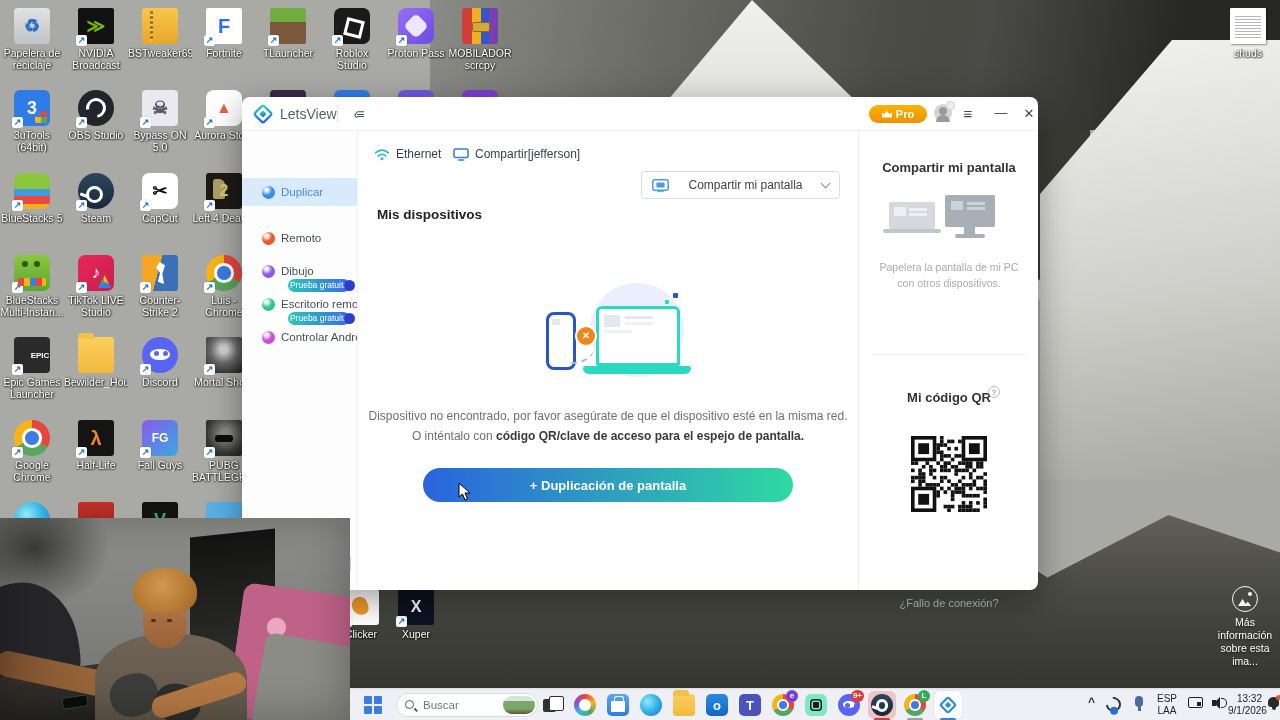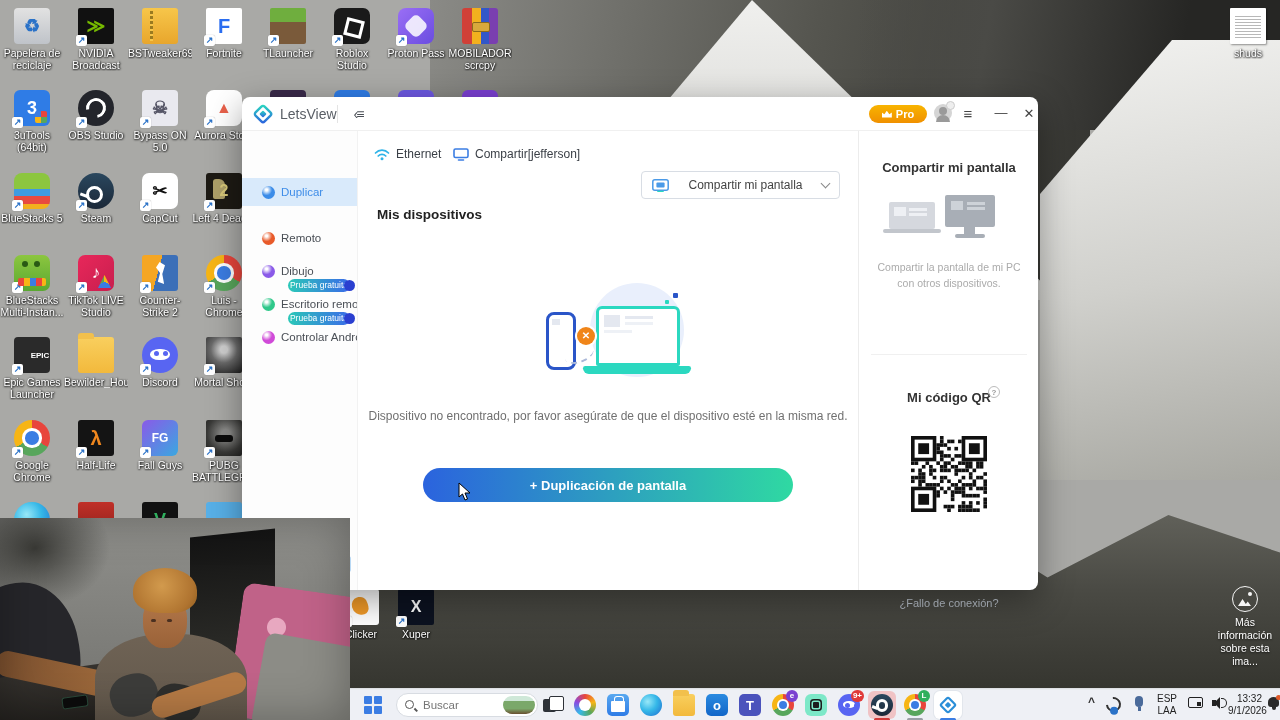--- a/index.html
+++ b/index.html
@@ -673,30 +673,31 @@
     <div class="ill-circle"></div>
     <div class="ill-lap"></div>
     <div class="ill-base"></div>
     <div class="ill-phone"></div>
     <div class="ill-badge">✕</div>
     <div class="ill-dash"></div>
     <div class="ill-dot1"></div>
     <div class="ill-dot2"></div>
 
     <div class="empty-l1">Dispositivo no encontrado, por favor asegúrate de que el dispositivo esté en la misma red.</div>
+    <div class="empty-l2"><span>O inténtalo con </span><b>código QR/clave de acceso para el espejo de pantalla.</b></div>
     <div class="mirror-btn">+ Duplicación de pantalla</div>
 
     <div class="rpanel">
       <div class="rp-title">Compartir mi pantalla</div>
       <div class="rp-lap"></div>
       <div class="rp-lap-base"></div>
       <div class="rp-mon"></div>
       <div class="rp-mon-stand"></div>
       <div class="rp-mon-foot"></div>
-      <div class="rp-caption">Compartir la pantalla de mi PC con otros dispositivos.</div>
+      <div class="rp-caption">Papelera la pantalla de mi PC con otros dispositivos.</div>
       <div class="rp-div"></div>
       <div class="rp-qr-title">Mi código QR</div>
       <div class="rp-help">?</div>
       <div class="rp-qr" id="qr"><svg width="76" height="76" viewBox="0 0 76 76">
             <rect width="76" height="76" fill="#fff"></rect>
             <rect x="28.95" y="0.00" width="3.62" height="3.62" fill="#111"></rect>
             <rect x="28.95" y="3.62" width="3.62" height="3.62" fill="#111"></rect>
             <rect x="36.19" y="3.62" width="3.62" height="3.62" fill="#111"></rect>
             <rect x="39.81" y="3.62" width="3.62" height="3.62" fill="#111"></rect>
             <rect x="47.05" y="3.62" width="3.62" height="3.62" fill="#111"></rect>

